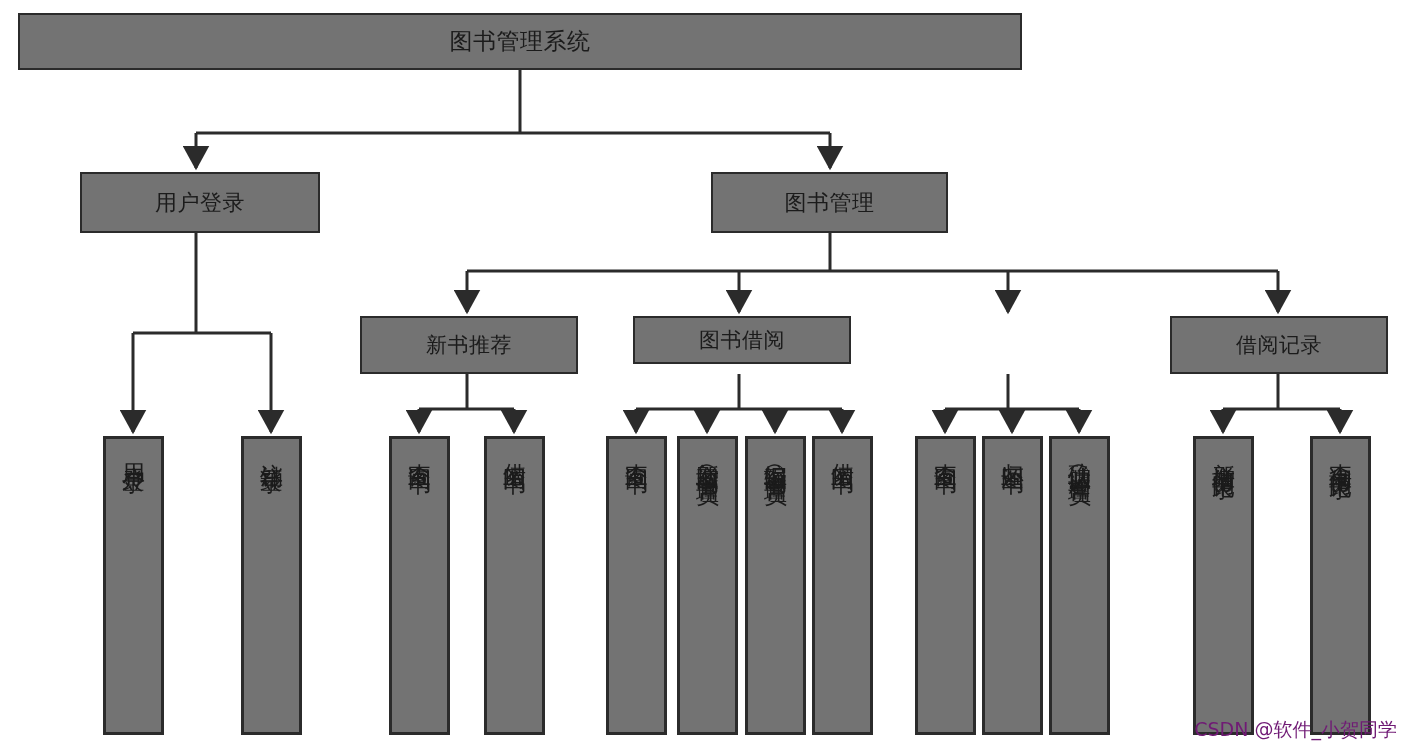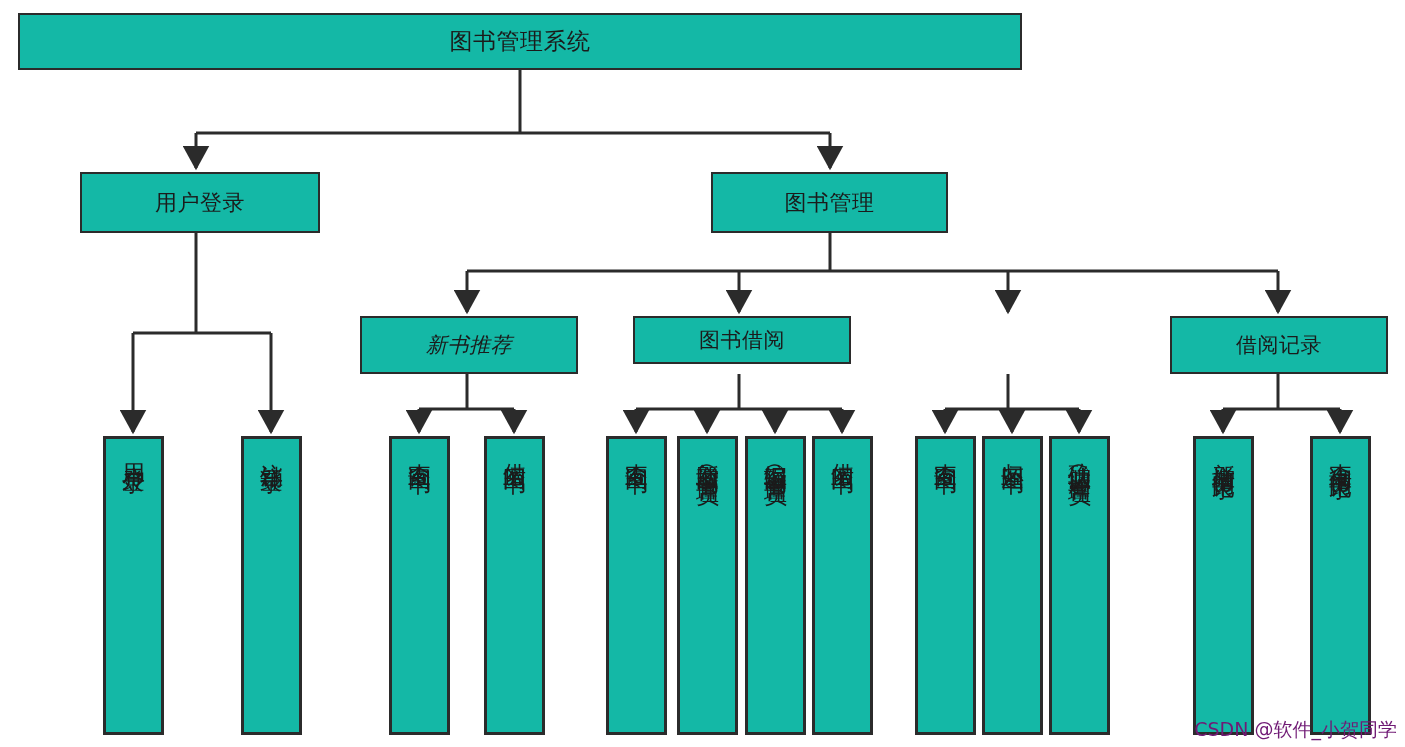--- a/index.html
+++ b/index.html
@@ -22,21 +22,21 @@
     position: absolute;
     left: 0;
     top: 0;
     width: 1405px;
     height: 747px;
   }
   
   .node {
     position: absolute;
     box-sizing: border-box;
-    background: #14b8a6;
+    background: #737373;
     border: 2px solid #2b2b2b;
     display: flex;
     align-items: center;
     justify-content: center;
     text-align: center;
   }
   .node .label {
     color: #1b1b1b;
     line-height: 1.18;
     letter-spacing: 0.5px;
@@ -134,21 +134,21 @@
   </div>
 
   <div class="node lvl2" style="left:80px; top:172px; width:240px; height:61px;">
     <span class="label">用户登录</span>
   </div>
 
   <div class="node lvl2" style="left:711px; top:172px; width:237px; height:61px;">
     <span class="label">图书管理</span>
   </div>
 
-  <div class="node lvl3" style="left:360px; top:316px; width:218px; height:58px;font-style:italic;">
+  <div class="node lvl3" style="left:360px; top:316px; width:218px; height:58px;">
     <span class="label">新书推荐</span>
   </div>
 
   <div class="node lvl3" style="left:633px; top:316px; width:218px; height:48px;">
     <span class="label">图书借阅</span>
   </div>
 
 
   <div class="node lvl3" style="left:1170px; top:316px; width:218px; height:58px;">
     <span class="label">借阅记录</span>

